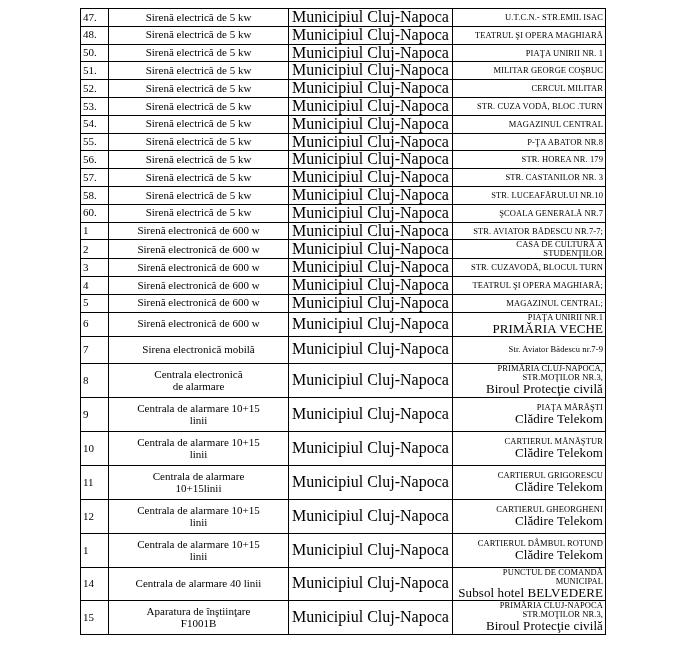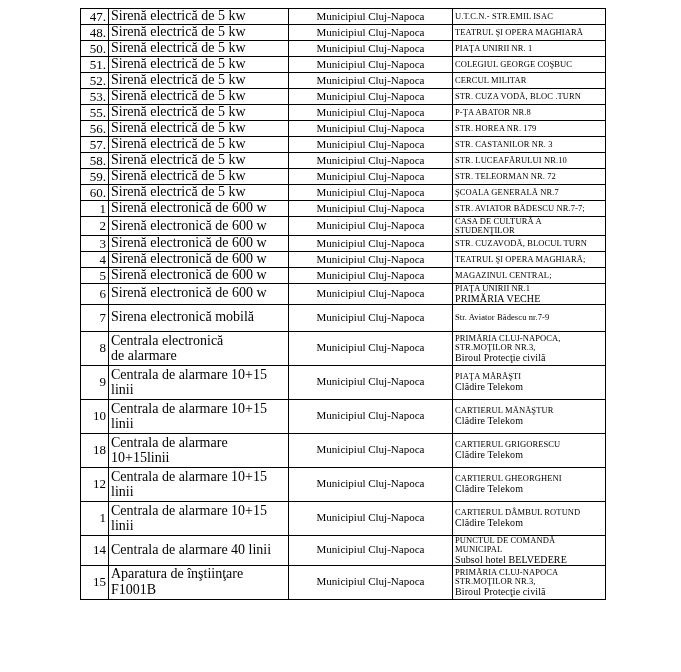--- a/index.html
+++ b/index.html
@@ -36,41 +36,41 @@
     padding: 0px 2px;
     vertical-align: middle;
     line-height: 1.05;
   }
   col.c-num { width: 28px; }
   col.c-dev { width: 180px; }
   col.c-loc { width: 164px; }
   col.c-addr { width: 153px; }
 
   td.num {
-    text-align: right;
-    font-size: 13px;
+    text-align: left;
+    font-size: 11px;
     font-family: "Liberation Serif", serif;
   }
   td.dev {
-    text-align: left;
-    font-size: 14px;
+    text-align: center;
+    font-size: 11px;
   }
   td.loc {
     text-align: center;
-    font-size: 11px;
+    font-size: 16px;
   }
   td.addr {
-    text-align: left;
+    text-align: right;
     font-size: 8.5px;
     padding-left: 4px;
     letter-spacing: 0.1px;
   }
   td.addr .sub {
     display: block;
-    font-size: 10px;
+    font-size: 13px;
     line-height: 1.1;
   }
   tr.r-std td { height: 15px; }
   tr.r-two td { height: 26px; }
   tr.r-three td { height: 33px; }
   .dev-two {
     display: block;
     line-height: 1.12;
   }
 </style>
@@ -101,35 +101,41 @@
         <tr class="r-std">
           <td class="num">50.</td>
           <td class="dev">Sirenă electrică de 5 kw</td>
           <td class="loc">Municipiul Cluj-Napoca</td>
           <td class="addr">PIAŢA UNIRII NR. 1</td>
         </tr>
         <tr class="r-std">
           <td class="num">51.</td>
           <td class="dev">Sirenă electrică de 5 kw</td>
           <td class="loc">Municipiul Cluj-Napoca</td>
-          <td class="addr">COLEGIUL  GEORGE COŞBUC</td>
+          <td class="addr">MILITAR  GEORGE COŞBUC</td>
         </tr>
         <tr class="r-std">
           <td class="num">52.</td>
           <td class="dev">Sirenă electrică de 5 kw</td>
           <td class="loc">Municipiul Cluj-Napoca</td>
           <td class="addr">CERCUL MILITAR</td>
         </tr>
         <tr class="r-std">
           <td class="num">53.</td>
           <td class="dev">Sirenă electrică de 5 kw</td>
           <td class="loc">Municipiul Cluj-Napoca</td>
           <td class="addr">STR. CUZA VODĂ, BLOC .TURN</td>
         </tr>
         <tr class="r-std">
+          <td class="num">54.</td>
+          <td class="dev">Sirenă electrică de 5 kw</td>
+          <td class="loc">Municipiul Cluj-Napoca</td>
+          <td class="addr">MAGAZINUL  CENTRAL</td>
+        </tr>
+        <tr class="r-std">
           <td class="num">55.</td>
           <td class="dev">Sirenă electrică de 5 kw</td>
           <td class="loc">Municipiul Cluj-Napoca</td>
           <td class="addr">P-ŢA ABATOR NR.8</td>
         </tr>
         <tr class="r-std">
           <td class="num">56.</td>
           <td class="dev">Sirenă electrică de 5 kw</td>
           <td class="loc">Municipiul Cluj-Napoca</td>
           <td class="addr">STR. HOREA NR. 179</td>
@@ -138,26 +144,20 @@
           <td class="num">57.</td>
           <td class="dev">Sirenă electrică de 5 kw</td>
           <td class="loc">Municipiul Cluj-Napoca</td>
           <td class="addr">STR. CASTANILOR NR. 3</td>
         </tr>
         <tr class="r-std">
           <td class="num">58.</td>
           <td class="dev">Sirenă electrică de 5 kw</td>
           <td class="loc">Municipiul Cluj-Napoca</td>
           <td class="addr">STR. LUCEAFĂRULUI NR.10</td>
-        </tr>
-        <tr class="r-std">
-          <td class="num">59.</td>
-          <td class="dev">Sirenă electrică de 5 kw</td>
-          <td class="loc">Municipiul Cluj-Napoca</td>
-          <td class="addr">STR. TELEORMAN NR. 72</td>
         </tr>
         <tr class="r-std">
           <td class="num">60.</td>
           <td class="dev">Sirenă electrică de 5 kw</td>
           <td class="loc">Municipiul Cluj-Napoca</td>
           <td class="addr">ŞCOALA GENERALĂ NR.7</td>
         </tr>
         <tr class="r-std">
           <td class="num">1</td>
           <td class="dev">Sirenă electronică de 600 w</td>
@@ -221,21 +221,21 @@
         <tr class="r-three">
           <td class="num">10</td>
           <td class="dev">
             <span class="dev-two">Centrala de alarmare 10+15</span>
             <span class="dev-two">linii</span>
           </td>
           <td class="loc">Municipiul Cluj-Napoca</td>
           <td class="addr"><span>CARTIERUL MĂNĂŞTUR</span><span class="sub">Clădire Telekom</span></td>
         </tr>
         <tr class="r-three">
-          <td class="num">18</td>
+          <td class="num">11</td>
           <td class="dev">
             <span class="dev-two">Centrala de alarmare</span>
             <span class="dev-two">10+15linii</span>
           </td>
           <td class="loc">Municipiul Cluj-Napoca</td>
           <td class="addr"><span>CARTIERUL GRIGORESCU</span><span class="sub">Clădire Telekom</span></td>
         </tr>
         <tr class="r-three">
           <td class="num">12</td>
           <td class="dev">

